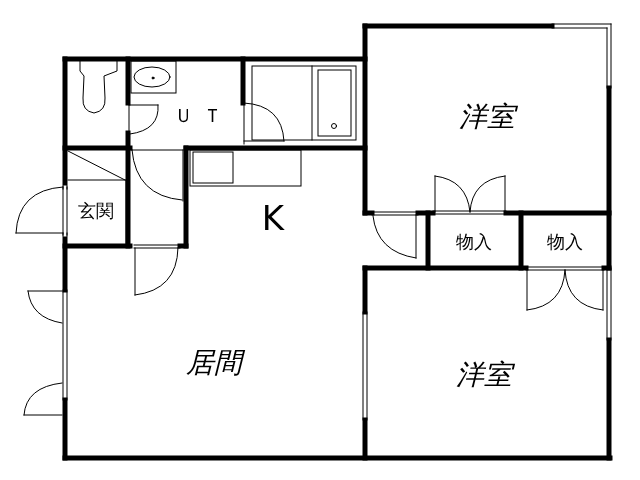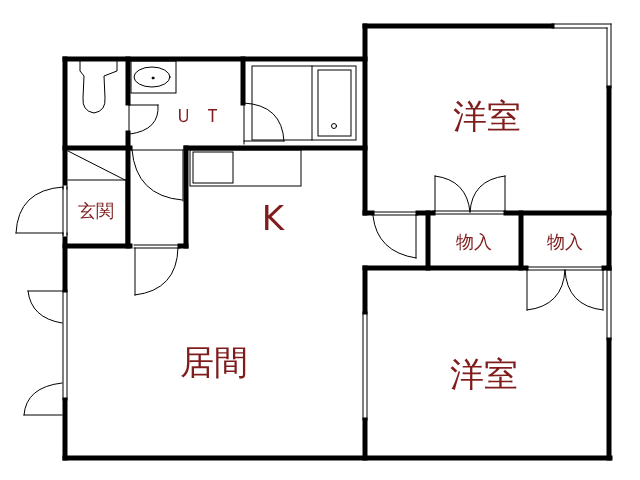--- a/index.html
+++ b/index.html
@@ -1,19 +1,19 @@
 <!DOCTYPE html>
 <html><head>
 <meta charset="utf-8">
 <style>
   html,body{margin:0;padding:0;background:#fff;}
   body{width:640px;height:480px;position:relative;overflow:hidden;font-family:"DejaVu Sans",sans-serif;}
   svg{position:absolute;left:0;top:0;}
-  .label{position:absolute;color:#7f1d1d;white-space:nowrap;transform:translate(-50%,-50%);}
-  .big{font-size:34px;}
+  .label{position:absolute;color:#000000;white-space:nowrap;transform:translate(-50%,-50%);}
+  .big{font-size:28px;font-style:italic;}
   .mid{font-size:18px;}
   .k{font-size:34px;}
   .ut{font-size:19px;letter-spacing:10px;}
 </style>
 </head>
 <body>
 
 <svg width="640" height="480" viewBox="0 0 640 480">
   <g stroke="#000" fill="none" stroke-linecap="square">
 

